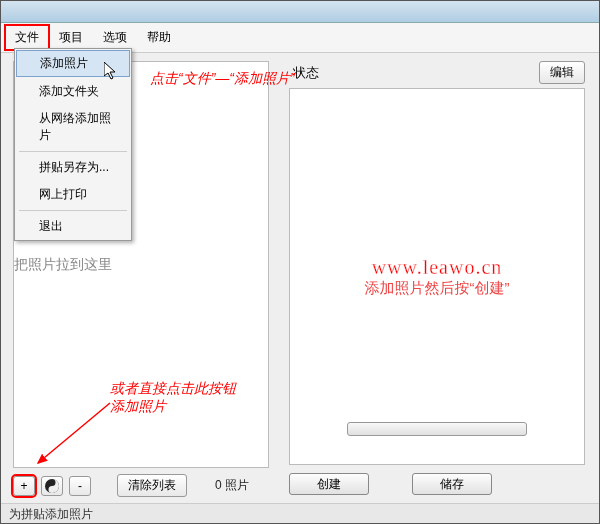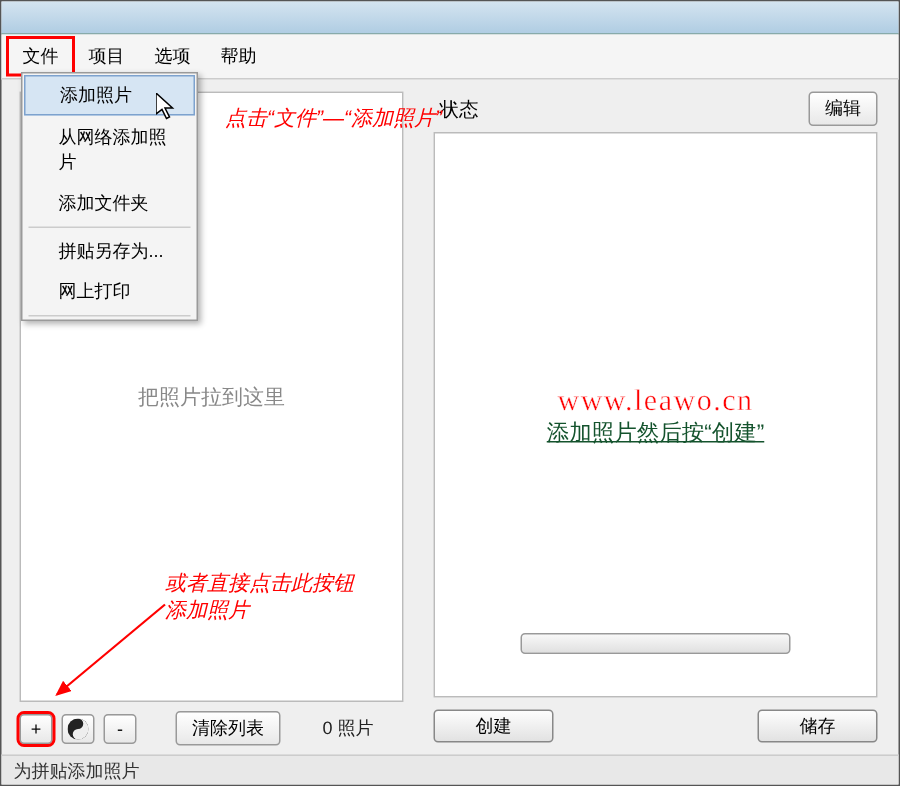--- a/index.html
+++ b/index.html
@@ -51,21 +51,20 @@
     display: flex;
     flex-direction: column;
     position: relative;
   }
   .photo-drop {
     flex: 1;
     border: 1px solid #bbb;
     background: #fff;
     display: flex;
     align-items: center;
-    justify-content: center;
     color: #888;
     font-size: 14px;
   }
   .left-bottom {
     display: flex;
     align-items: center;
     gap: 6px;
     padding-top: 6px;
   }
   .sq-btn {
@@ -110,37 +109,36 @@
   }
   .watermark {
     color: #ff0000;
     font-family: "Times New Roman", serif;
     font-size: 20px;
     letter-spacing: 1px;
     text-shadow: 1px 0 #fff, -1px 0 #fff, 0 1px #fff, 0 -1px #fff;
     -webkit-text-stroke: 0.3px #fff;
   }
   .hint {
-    color: #14532d;
+    color: #ef4444;
     font-size: 15px;
-    text-decoration: underline;
   }
   .progress {
     position: absolute;
     bottom: 28px;
     height: 14px;
     width: 180px;
     border: 1px solid #999;
     border-radius: 3px;
     background: linear-gradient(#f8f8f8,#e0e0e0);
   }
   .right-bottom {
     display: flex;
-    justify-content: space-between;
-    gap: 20px;
+    justify-content: flex-start;
+    gap: 43px;
     padding: 8px 0 2px 0;
   }
   .big-btn {
     width: 80px; height: 22px;
     border: 1px solid #888;
     background: linear-gradient(#fdfdfd,#e2e2e2);
     border-radius: 3px;
     font-size: 12px;
   }
   .statusbar {
@@ -243,26 +241,27 @@
         <button class="big-btn">储存</button>
       </div>
     </div>
   </div>
 
   <div class="statusbar">为拼贴添加照片</div>
 </div>
 
 <div class="dropdown">
   <div class="ddrow ddsel">添加照片</div>
+  <div class="ddrow">添加文件夹</div>
   <div class="ddrow">从网络添加照片</div>
-  <div class="ddrow">添加文件夹</div>
   <div class="sep"></div>
   <div class="ddrow">拼贴另存为...</div>
   <div class="ddrow">网上打印</div>
   <div class="sep"></div>
+  <div class="ddrow">退出</div>
 </div>
 
 <svg class="cursor" width="16" height="20">
   <path d="M0 0 L0 14 L4 11 L7 17 L9 16 L6 10 L11 10 Z" fill="#fff" stroke="#000" stroke-width="1"></path>
 </svg>
 
 <div class="anno" style="top:70px; left:150px;">点击“文件”—“添加照片”</div>
 
 <div class="anno" style="top:379px; left:110px; line-height:1.3;">
   <span>或者直接点击此按钮</span><br>

